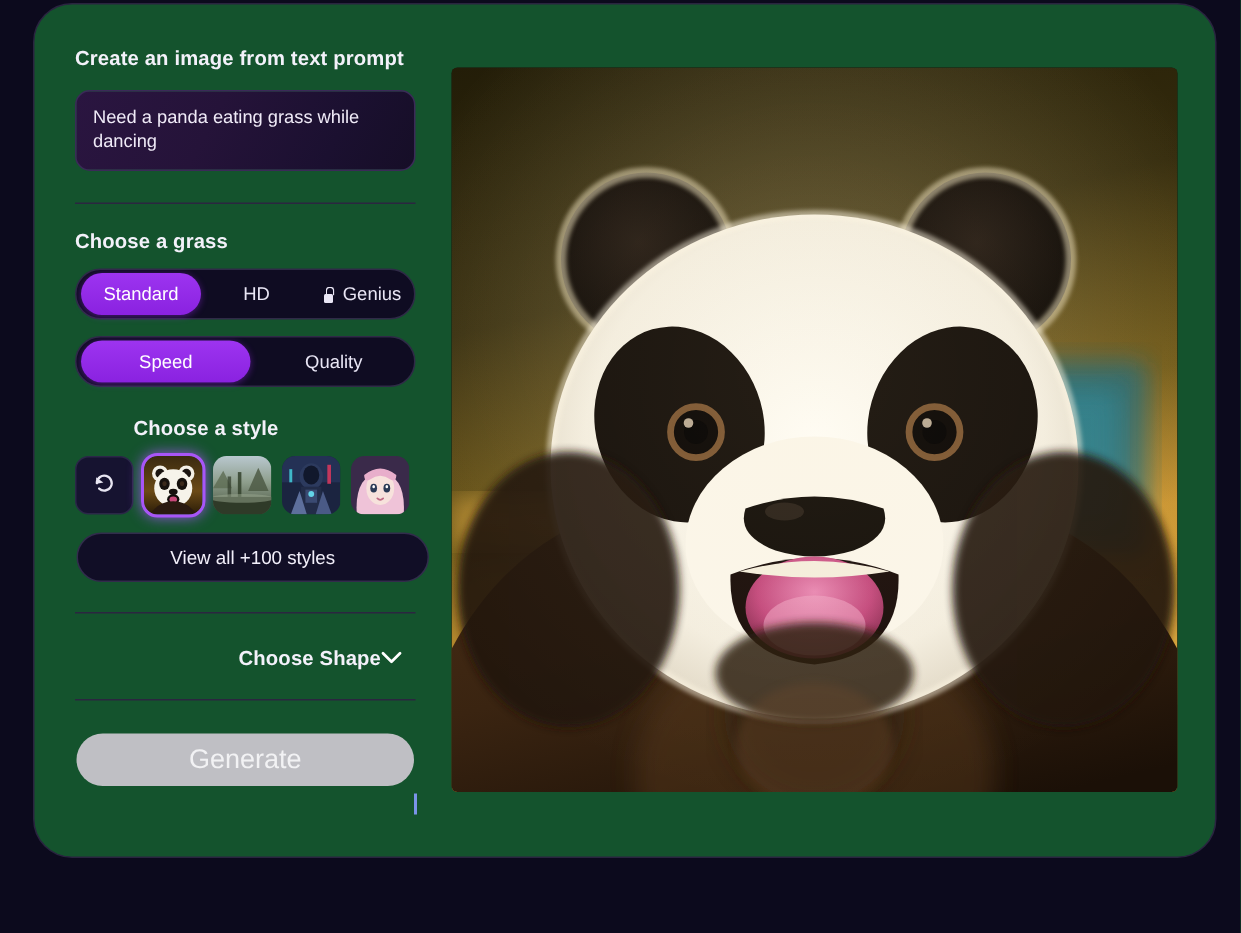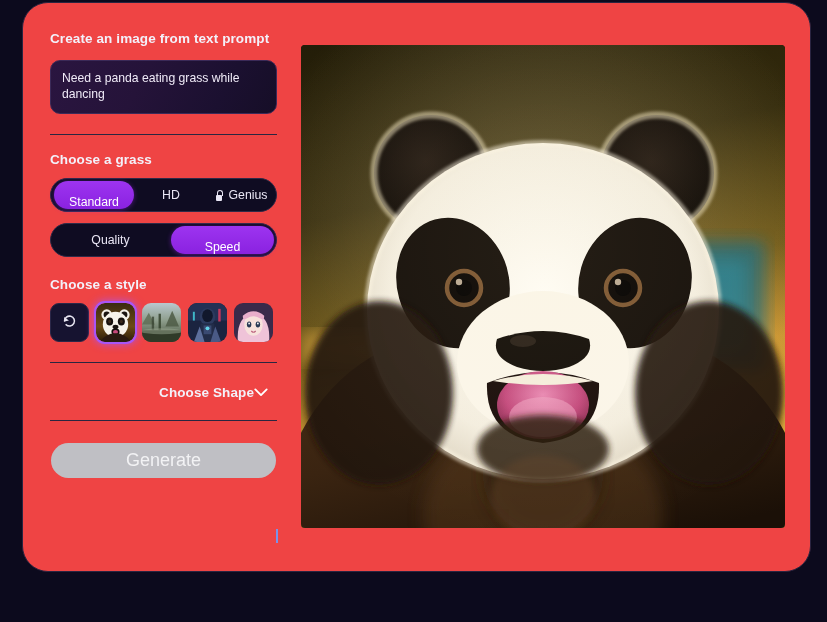--- a/index.html
+++ b/index.html
@@ -18,21 +18,21 @@
     position: relative;
   }
 
   
   .card {
     position: absolute;
     left: 22px;
     top: 2px;
     width: 789px;
     height: 570px;
-    background: #ef4444;
+    background: #14532d;
     border: 1px solid #2a2440;
     border-radius: 26px;
     display: flex;
     overflow: hidden;
   }
 
   
   .panel {
     width: 280px;
     flex: 0 0 280px;
@@ -68,21 +68,21 @@
   .divider {
     width: 227px;
     height: 1px;
     background: #2b2640;
     margin: 16px 0 0 0;
   }
 
   
   .lbl-model { margin-top: 17px; }
   .lbl-pref  { margin-top: 19px; }
-  .lbl-style { margin-top: 20px; }
+  .lbl-style { margin-top: 20px; margin-left: 39px; }
 
   
   .seg {
     margin-top: 11px;
     width: 227px;
     height: 34px;
     border: 1px solid #2f2a47;
     border-radius: 17px;
     display: flex;
     align-items: center;
@@ -101,21 +101,20 @@
     font-size: 12.3px;
     color: #e9e6f5;
     cursor: pointer;
     white-space: nowrap;
   }
   .seg-opt.active {
     background: linear-gradient(180deg, #9d34f0 0%, #8a22e0 100%);
     color: #ffffff;
     font-weight: normal;
     box-shadow: 0 1px 5px rgba(150,40,230,0.45);
-    align-items: flex-end;
   }
   .seg.model .seg-opt:nth-child(1) { flex: 0 0 80px; margin-left: 3px; }
   .seg.pref  .seg-opt:nth-child(1) { flex: 0 0 113px; margin-left: 3px; }
 
   .lock-icon {
     width: 9px; height: 11px;
     display: inline-block;
     position: relative;
     flex: 0 0 auto;
   }
@@ -252,25 +251,25 @@
         <span>HD</span>
       </div>
       <div class="seg-opt">
         <span class="lock-icon"></span>
         <span>Genius</span>
       </div>
     </div>
 
 
     <div class="seg pref">
+      <div class="seg-opt active">
+        <span>Speed</span>
+      </div>
       <div class="seg-opt">
         <span>Quality</span>
-      </div>
-      <div class="seg-opt active">
-        <span>Speed</span>
       </div>
     </div>
 
     <div class="section-title lbl-style">Choose a style</div>
 
     <div class="styles-row">
 
       <div class="thumb none">
         <svg width="17" height="17" viewBox="0 0 24 24">
           <path d="M5 10 a7 7 0 1 1 2.2 5.1" fill="none" stroke="#e8e6f2" stroke-width="2.2" stroke-linecap="round"></path>
@@ -348,20 +347,21 @@
           <ellipse cx="15.5" cy="22" rx="2.3" ry="3" fill="#2a3a55"></ellipse>
           <ellipse cx="24.5" cy="22" rx="2.3" ry="3" fill="#2a3a55"></ellipse>
           <ellipse cx="15.5" cy="21" rx="0.9" ry="1.1" fill="#ffffff"></ellipse>
           <ellipse cx="24.5" cy="21" rx="0.9" ry="1.1" fill="#ffffff"></ellipse>
           <path d="M18 29 Q20 31 22 29" stroke="#c06a84" stroke-width="1.2" fill="none" stroke-linecap="round"></path>
         </svg>
       </div>
 
     </div>
 
+    <button class="view-all">View all +100 styles</button>
 
     <div class="divider" style="margin-top:20px"></div>
 
     <div class="shape-row">
       <span class="section-title">Choose Shape</span>
       <svg class="chevron" viewBox="0 0 16 10">
         <path d="M1.5 1.5 L8 8 L14.5 1.5" fill="none" stroke="#ffffff" stroke-width="2.1" stroke-linecap="round" stroke-linejoin="round"></path>
       </svg>
     </div>
 

